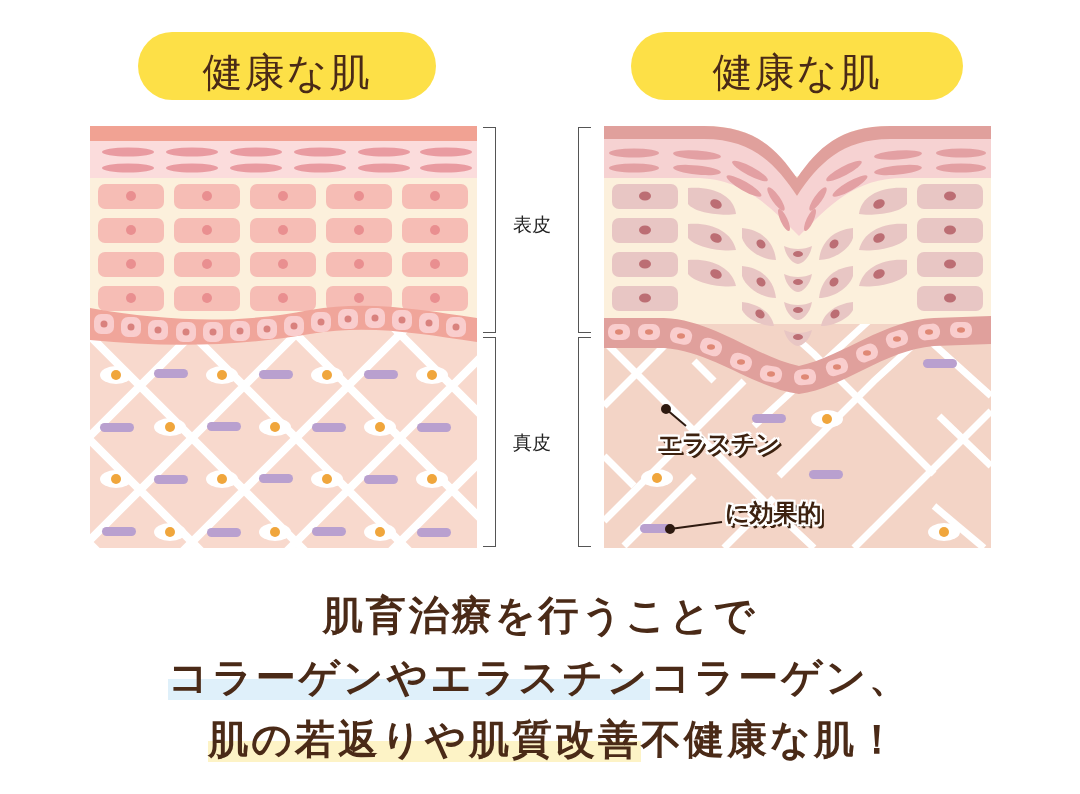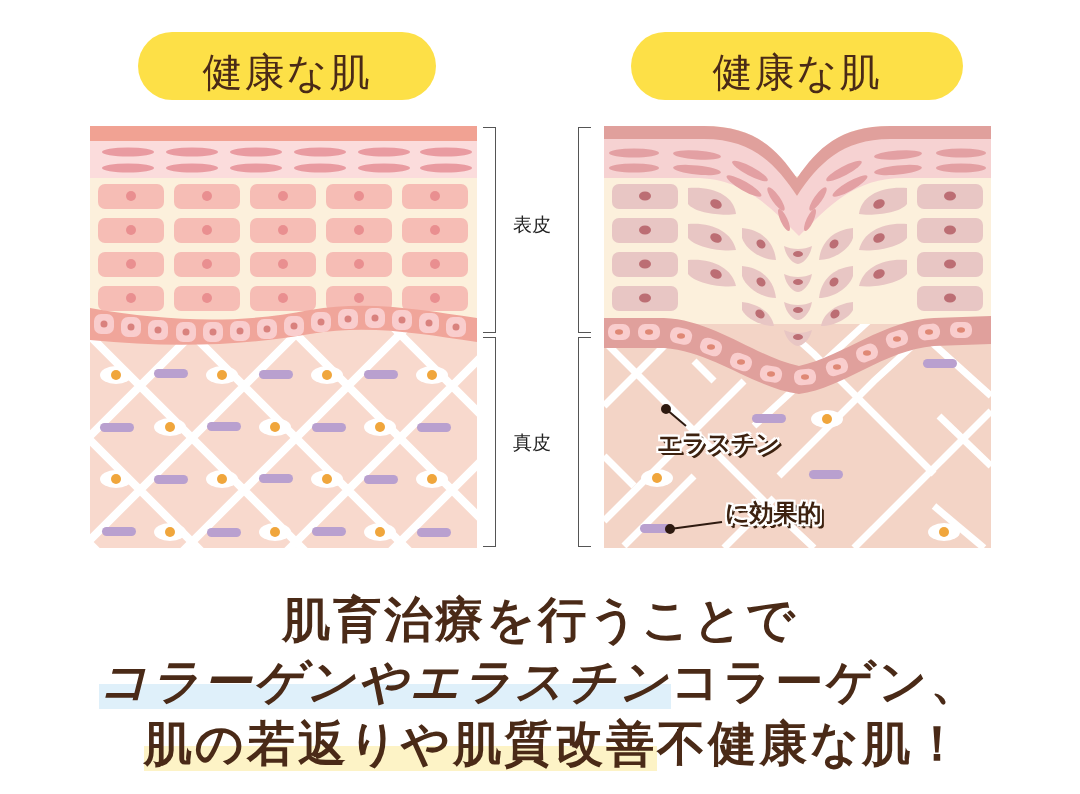--- a/index.html
+++ b/index.html
@@ -10,22 +10,22 @@
   svg.skin{position:absolute;top:126px;}
   .bracket{position:absolute;border:1.6px solid #555;}
   .br-left{left:483px;width:12px;border-left:none;}
   .br-right{left:578px;width:12px;border-right:none;}
   .layer-label{position:absolute;left:513px;font-size:19px;color:#222;}
   .callout{position:absolute;font-size:24px;font-weight:bold;color:#3d2210;
     text-shadow:
       2px 0 #fff,-2px 0 #fff,0 2px #fff,0 -2px #fff,
       2px 2px #fff,-2px -2px #fff,2px -2px #fff,-2px 2px #fff,
       3px 3px 0 #3d2210,4px 4px 0 #3d2210;}
-  .bottom-line{position:absolute;left:0;width:1080px;text-align:center;font-size:48px;font-weight:bold;letter-spacing:3px;color:#4a2a17;}
-  .hl-blue{background:linear-gradient(transparent 55%, #dff0fa 55%);font-style:italic;}
+  .bottom-line{position:absolute;left:0;width:1080px;text-align:center;font-size:40px;font-weight:bold;letter-spacing:3px;color:#4a2a17;}
+  .hl-blue{background:linear-gradient(transparent 55%, #dff0fa 55%);}
   .hl-yellow{background:linear-gradient(transparent 55%, #fdf3c6 55%);margin-left:28px;}
   .heavy{font-weight:900;}
 </style>
 </head>
 <body>
 
 <div class="pill pill-left">
   <span>健康な肌</span>
 </div>
 <div class="pill pill-right">

